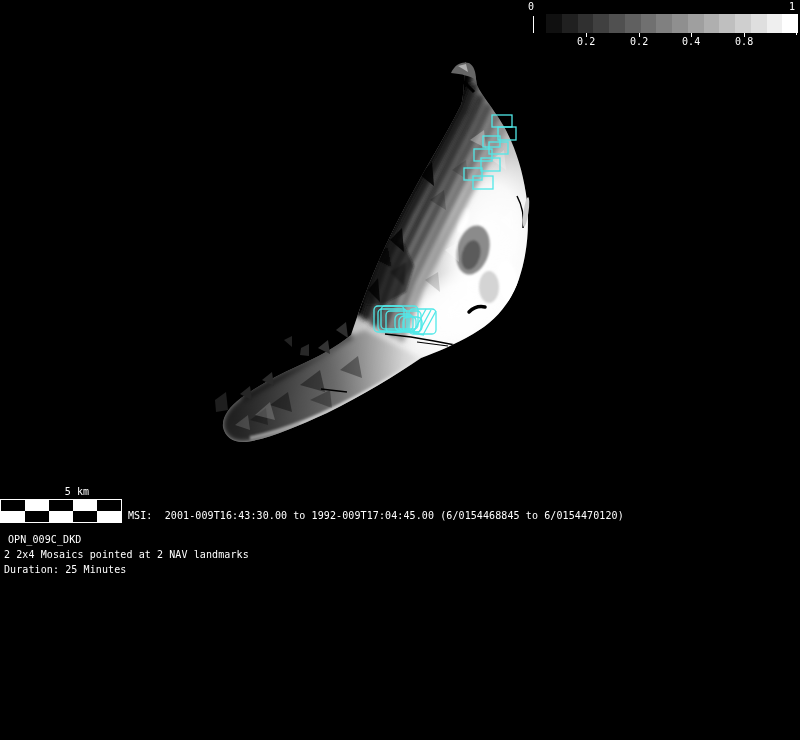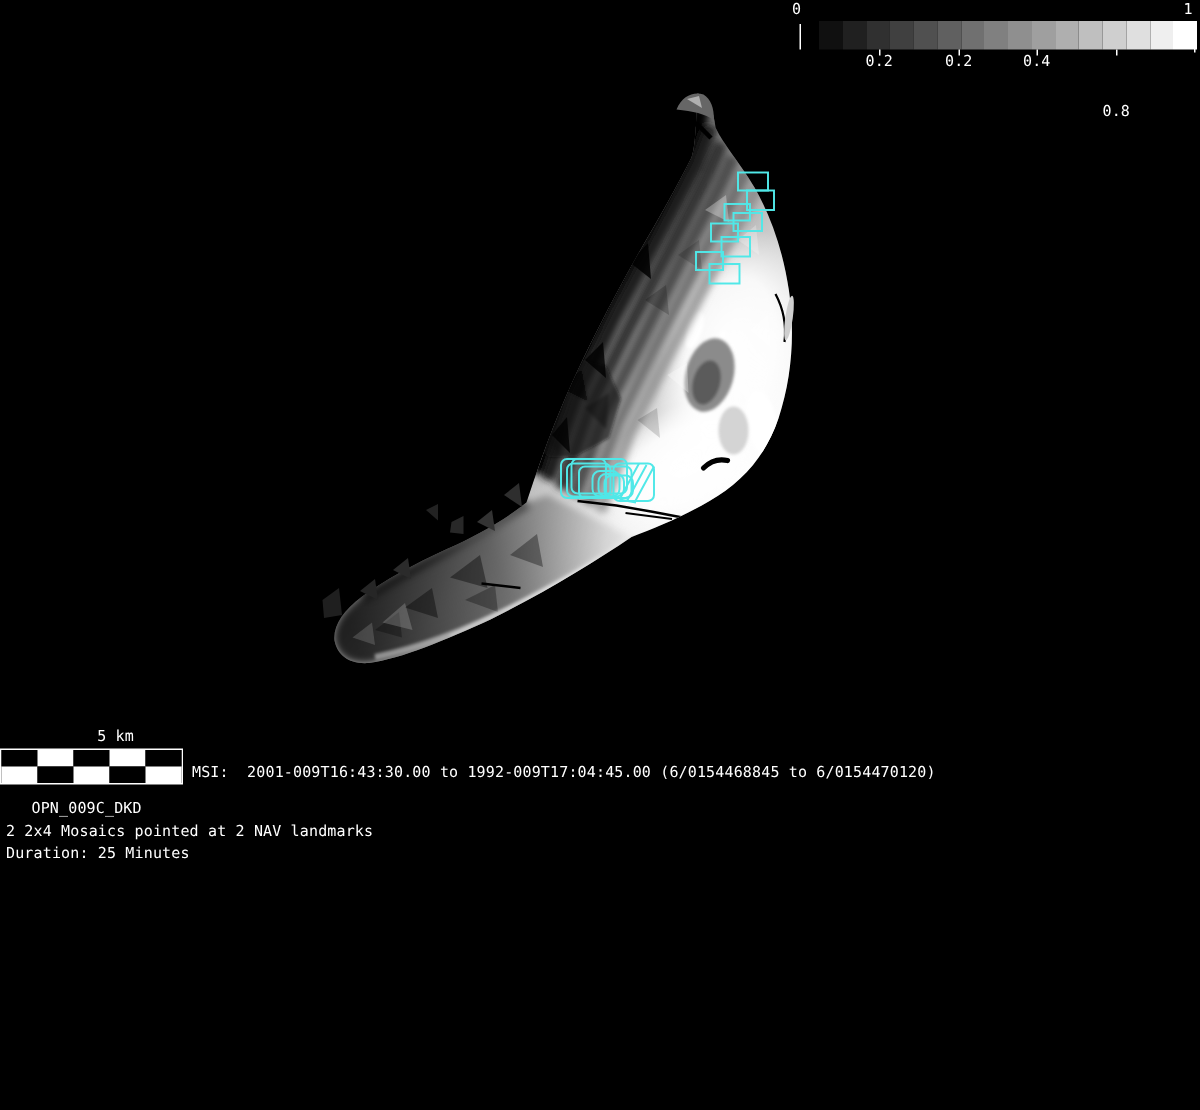--- a/index.html
+++ b/index.html
@@ -13,21 +13,21 @@
   .cb-zero-line{position:absolute;left:533px;top:16px;width:1px;height:17px;background:#fff;}
   .cb-right-tick{position:absolute;left:796px;top:26px;width:1px;height:9px;background:#fff;}
   .cb-tick{position:absolute;top:33px;width:1px;height:4px;background:#fff;}
   .cb-lab{top:36px;width:22px;}
   
   #scalebar-label{left:16px;top:486px;width:122px;text-align:center;}
   #checker{position:absolute;left:0;top:499px;border:1px solid #fff;
            display:grid;grid-template-columns:repeat(5,24px);grid-auto-rows:11px;}
   
   #msi-line{left:128px;top:510px;}
-  #opnav-id{left:21px;top:534px;}
+  #opnav-id{left:8px;top:534px;}
   #opnav-desc{left:4px;top:549px;}
   #opnav-dur{left:4px;top:564px;}
   svg{position:absolute;left:0;top:0;}
 </style>
 </head>
 <body>
 
 <svg width="800" height="740" viewBox="0 0 800 740">
   <defs>
     <path id="sil" d="M 465,62
@@ -219,21 +219,21 @@
     </div>
   <div class="cb-right-tick"></div>
   <div id="cb-ticklabels">
       <div class="cb-tick" style="left: 586px;"></div>
       <div class="txt cb-lab" style="left: 577px;">0.2</div>
       <div class="cb-tick" style="left: 639px;"></div>
       <div class="txt cb-lab" style="left: 630px;">0.2</div>
       <div class="cb-tick" style="left: 691px;"></div>
       <div class="txt cb-lab" style="left: 682px;">0.4</div>
       <div class="cb-tick" style="left: 744px;"></div>
-      <div class="txt cb-lab" style="left: 735px; margin-top: 33px;">0.8</div>
+      <div class="txt cb-lab" style="left: 735px;">0.8</div>
     </div>
 </div>
 
 <div>
   <div class="txt" id="scalebar-label">5 km</div>
   <div id="checker">
       <div style="background: rgb(0, 0, 0);"></div>
       <div style="background: rgb(255, 255, 255);"></div>
       <div style="background: rgb(0, 0, 0);"></div>
       <div style="background: rgb(255, 255, 255);"></div>

